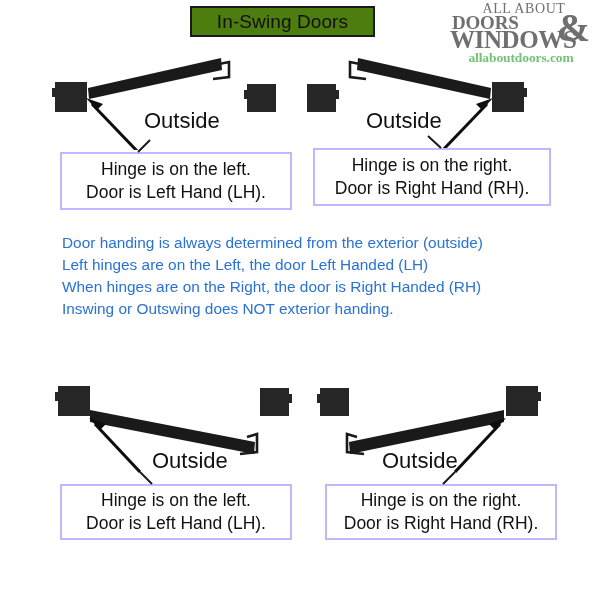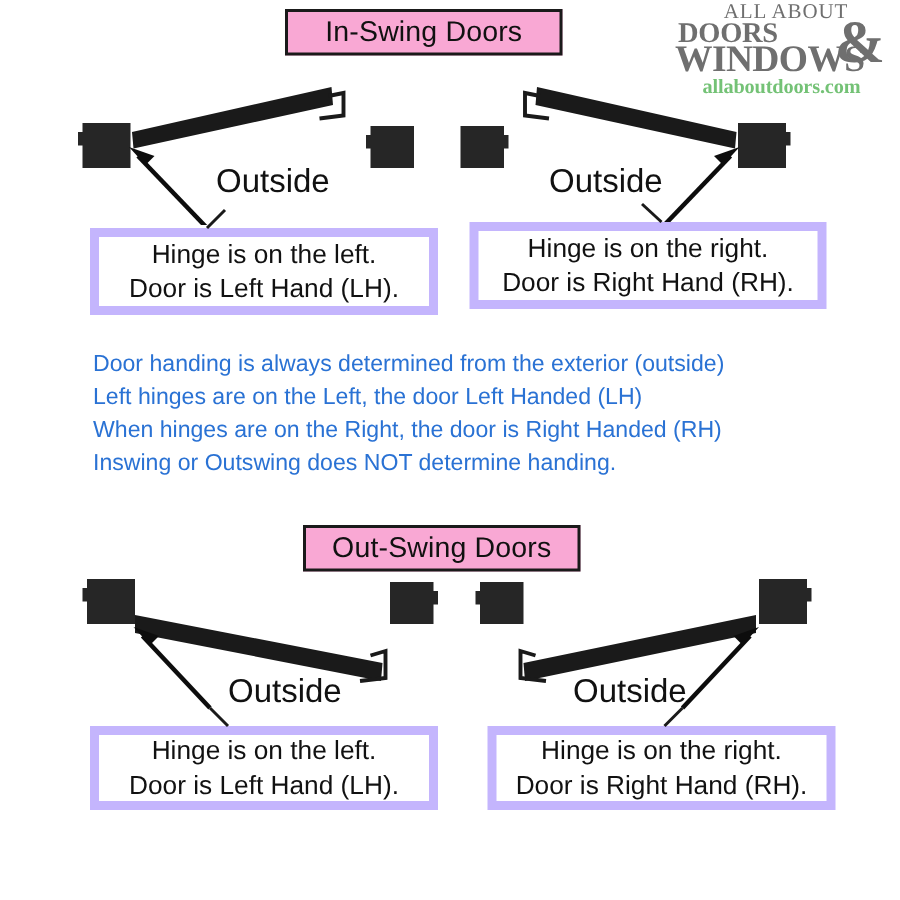--- a/index.html
+++ b/index.html
@@ -20,35 +20,35 @@
     inset: 0;
     width: 600px;
     height: 600px;
   }
   .abs { position: absolute; }
 
   
   .title-box {
     box-sizing: border-box;
     border: 2px solid #1a1a1a;
-    background: #f9a8d4;
+    background: #4d7c0f;
     display: flex;
     align-items: center;
     justify-content: center;
     font-size: 19px;
     letter-spacing: 0.1px;
     color: #111111;
   }
   .title-box.inswing { left: 190px; top: 6px; width: 185px; height: 31px; }
   .title-box.outswing { left: 202px; top: 350px; width: 185px; height: 31px; }
 
   
   .caption-box {
     box-sizing: border-box;
-    border: 6px solid #c4b5fd;
+    border: 2px solid #c4b5fd;
     background: #ffffff;
     display: flex;
     flex-direction: column;
     align-items: center;
     justify-content: center;
     font-size: 17.5px;
     line-height: 1.32;
     color: #111111;
     text-align: center;
   }
@@ -203,26 +203,23 @@
   </div>
   <div class="abs caption-box cap-ir">
     <span class="ln">Hinge is on the right.</span>
     <span class="ln">Door is Right Hand (RH).</span>
   </div>
 
   <div class="abs note-block">
     <span class="note-line">Door handing is always determined from the exterior (outside)</span>
     <span class="note-line">Left hinges are on the Left, the door Left Handed (LH)</span>
     <span class="note-line">When hinges are on the Right, the door is Right Handed (RH)</span>
-    <span class="note-line">Inswing or Outswing does NOT determine handing.</span>
-  </div>
-
-  <div class="abs title-box outswing">
-    <span>Out-Swing Doors</span>
-  </div>
+    <span class="note-line">Inswing or Outswing does NOT exterior handing.</span>
+  </div>
+
 
   <svg class="diagram" width="600" height="200" viewBox="0 0 600 200" style="top:380px;" aria-hidden="true">
 
     <g>
       <rect x="58" y="6" width="32" height="30" fill="#262626"></rect>
       <rect x="55" y="12" width="4" height="9" fill="#262626"></rect>
 
       <polygon points="90,30 255,62 254,74 90,42" fill="#1a1a1a"></polygon>
 
       <path d="M247,57 L257,54 L257,72 L240,74" fill="none" stroke="#1a1a1a" stroke-width="2.6"></path>

